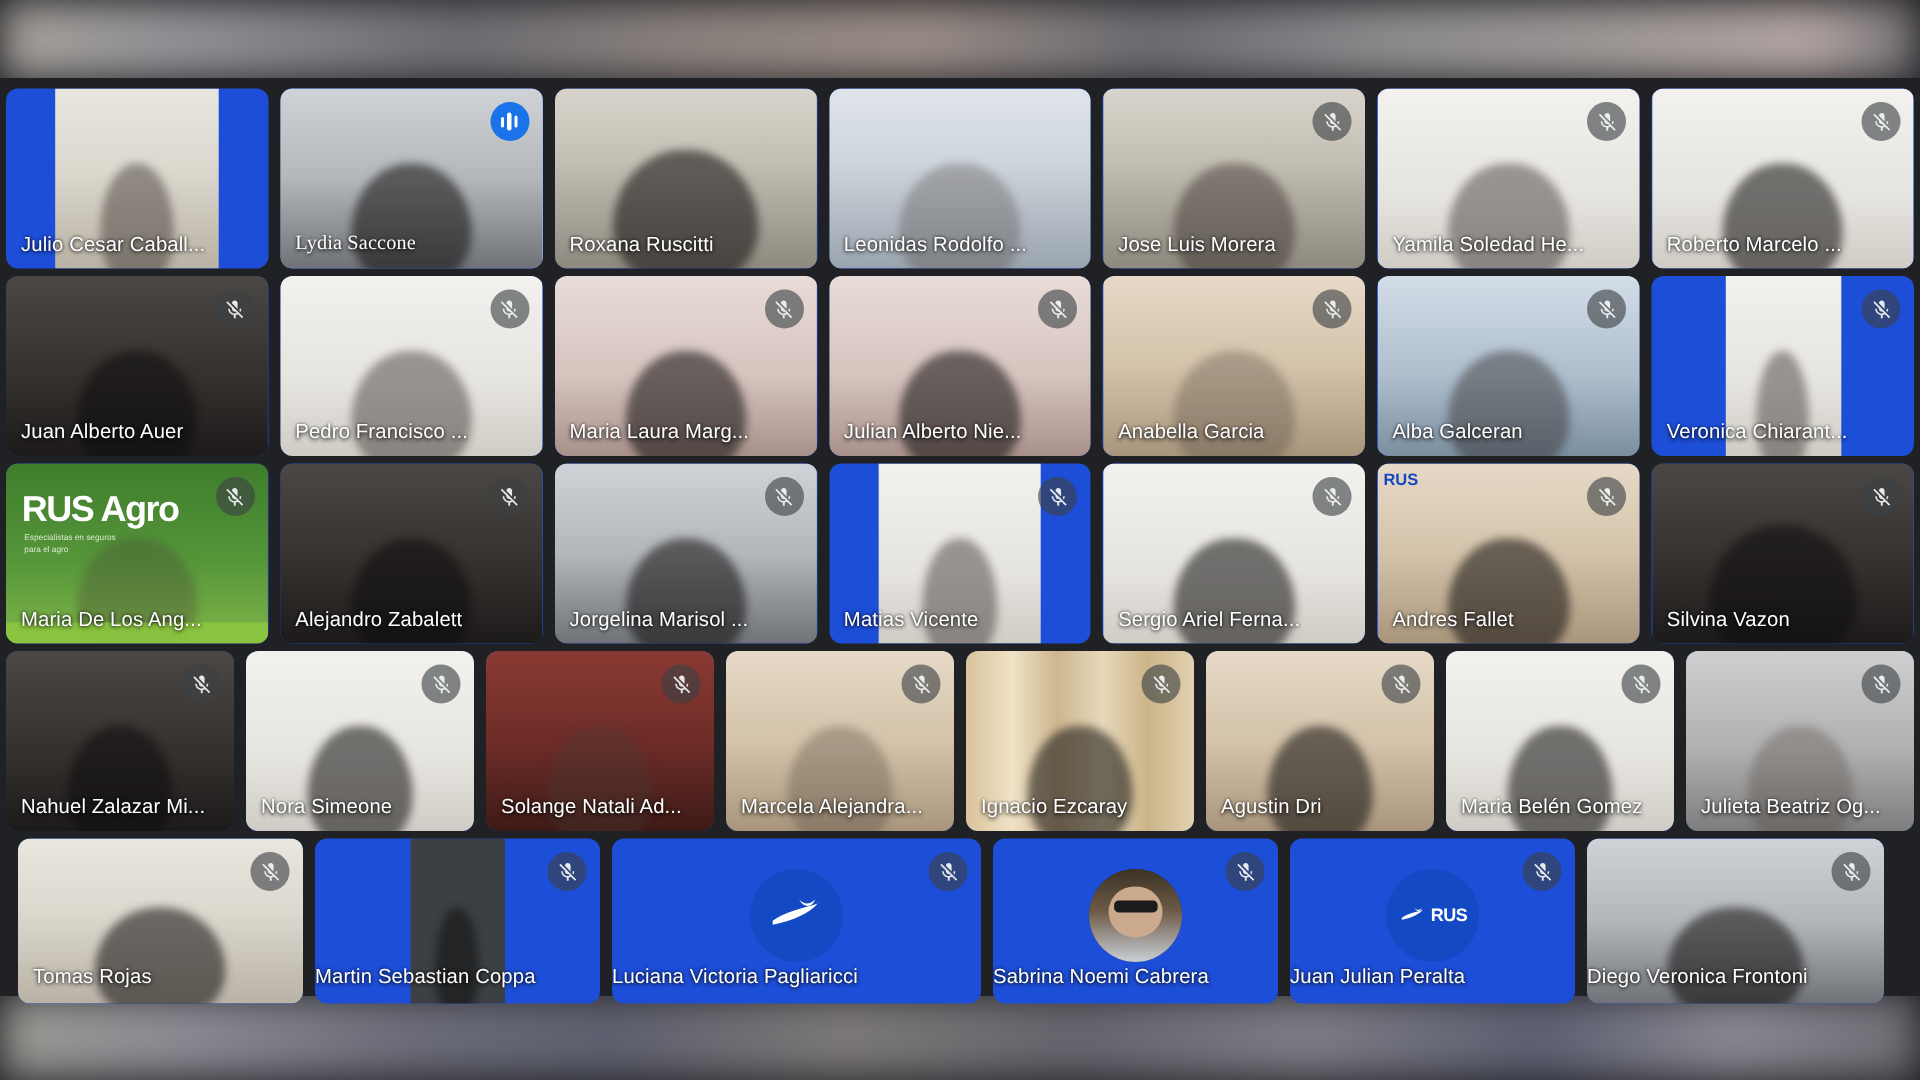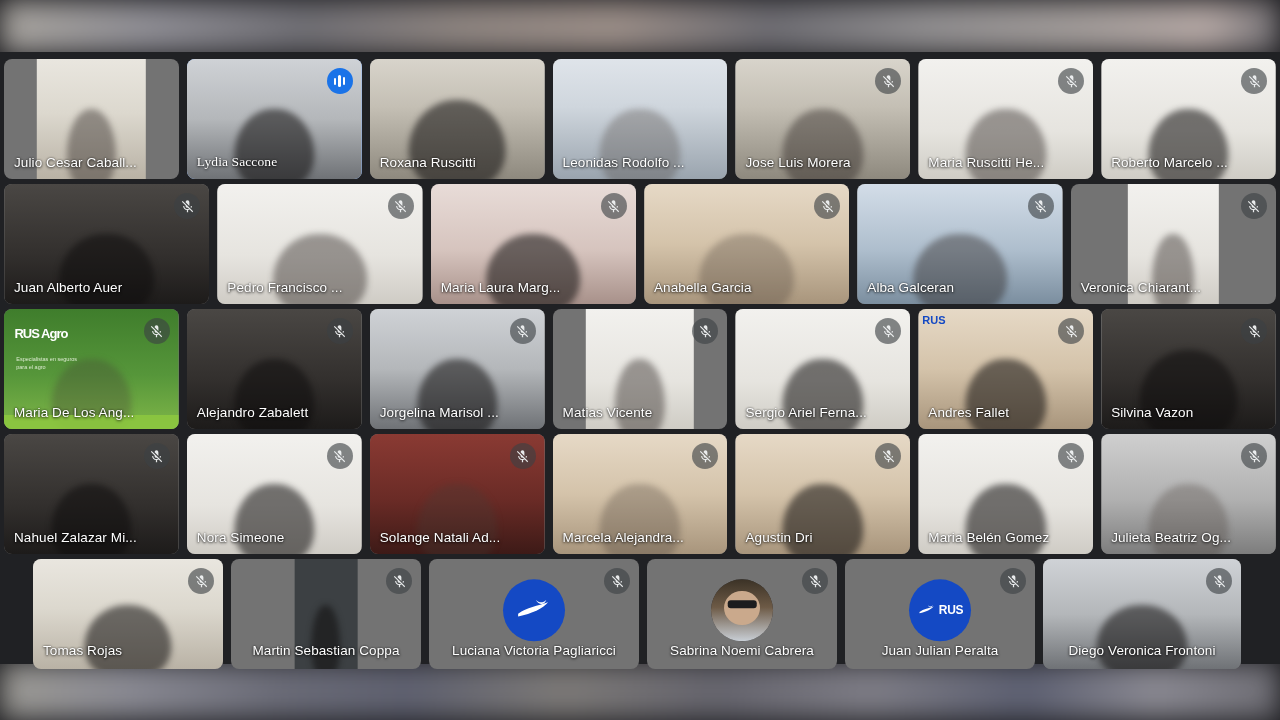--- a/index.html
+++ b/index.html
@@ -39,21 +39,21 @@
 
   .row { display: flex; width: 1280px; }
   .row-main { height: 120px; padding: 0 4px; gap: 8px; margin-bottom: 5px; }
   .row-main:first-child { margin-top: 7px; }
   .row-last { height: 110px; padding: 0 12px; gap: 8px; margin-top: 3px; }
 
   .tile {
     position: relative;
     border-radius: 8px;
     overflow: hidden;
-    background: #737373;
+    background: #1d4ed8;
     flex: 1 1 0;
   }
   .row-last .tile { flex: 0 0 auto; }
 
   .tile-media {
     position: absolute; inset: 0;
   }
   
   .video {
     position: absolute; top: 0; bottom: 0;
@@ -70,21 +70,21 @@
     color: #fff;
     font-size: 13.5px;
     font-weight: 500;
     letter-spacing: 0.1px;
     text-shadow: 0 1px 3px rgba(0,0,0,.75), 0 0 2px rgba(0,0,0,.6);
     white-space: nowrap;
     z-index: 5;
   }
   .row-last .name { bottom: 11px; font-size: 13.5px; }
   .name.centered {
-    left: 0; right: 0; text-align: center;
+    left: 0; right: 0; 
   }
 
   .mic {
     position: absolute; top: 9px; right: 9px;
     width: 26px; height: 26px; border-radius: 50%;
     background: rgba(60,64,67,.62);
     display: flex; align-items: center; justify-content: center;
     z-index: 6;
   }
   .mic svg { width: 15px; height: 15px; fill: #f1f3f4; opacity: .95; }
@@ -215,21 +215,21 @@
           <div class="tile-media">
             <div class="video full bg-white">
               <div class="head"></div>
             </div>
           </div>
           <div class="mic">
             <svg viewBox="0 0 24 24">
               <path d="M19 11h-1.7c0 .74-.16 1.43-.43 2.05l1.23 1.23c.56-.98.9-2.09.9-3.28zM15 11.16V5c0-1.66-1.34-3-3-3S9 3.34 9 5v.18l6 5.98zM4.27 3L3 4.27l6 6V11c0 1.66 1.33 3 3 3 .23 0 .44-.03.65-.08l1.66 1.66c-.71.33-1.5.52-2.31.52-2.76 0-5.3-2.1-5.3-5.1H5c0 3.41 2.72 6.23 6 6.72V21h2v-3.28c.91-.13 1.77-.45 2.54-.9L19.73 21 21 19.73 4.27 3z"></path>
             </svg>
           </div>
-          <div class="name">Maria Ruscitti He...</div>
+          <div class="name">Yamila Soledad He...</div>
         </div>
         <div class="tile">
           <div class="tile-media">
             <div class="video full bg-white">
               <div class="head dark"></div>
             </div>
           </div>
           <div class="mic">
             <svg viewBox="0 0 24 24">
               <path d="M19 11h-1.7c0 .74-.16 1.43-.43 2.05l1.23 1.23c.56-.98.9-2.09.9-3.28zM15 11.16V5c0-1.66-1.34-3-3-3S9 3.34 9 5v.18l6 5.98zM4.27 3L3 4.27l6 6V11c0 1.66 1.33 3 3 3 .23 0 .44-.03.65-.08l1.66 1.66c-.71.33-1.5.52-2.31.52-2.76 0-5.3-2.1-5.3-5.1H5c0 3.41 2.72 6.23 6 6.72V21h2v-3.28c.91-.13 1.77-.45 2.54-.9L19.73 21 21 19.73 4.27 3z"></path>
@@ -273,20 +273,33 @@
           </div>
           <div class="mic">
             <svg viewBox="0 0 24 24">
               <path d="M19 11h-1.7c0 .74-.16 1.43-.43 2.05l1.23 1.23c.56-.98.9-2.09.9-3.28zM15 11.16V5c0-1.66-1.34-3-3-3S9 3.34 9 5v.18l6 5.98zM4.27 3L3 4.27l6 6V11c0 1.66 1.33 3 3 3 .23 0 .44-.03.65-.08l1.66 1.66c-.71.33-1.5.52-2.31.52-2.76 0-5.3-2.1-5.3-5.1H5c0 3.41 2.72 6.23 6 6.72V21h2v-3.28c.91-.13 1.77-.45 2.54-.9L19.73 21 21 19.73 4.27 3z"></path>
             </svg>
           </div>
           <div class="name">Maria Laura Marg...</div>
         </div>
         <div class="tile">
           <div class="tile-media">
+            <div class="video full bg-pink">
+              <div class="head dark"></div>
+            </div>
+          </div>
+          <div class="mic">
+            <svg viewBox="0 0 24 24">
+              <path d="M19 11h-1.7c0 .74-.16 1.43-.43 2.05l1.23 1.23c.56-.98.9-2.09.9-3.28zM15 11.16V5c0-1.66-1.34-3-3-3S9 3.34 9 5v.18l6 5.98zM4.27 3L3 4.27l6 6V11c0 1.66 1.33 3 3 3 .23 0 .44-.03.65-.08l1.66 1.66c-.71.33-1.5.52-2.31.52-2.76 0-5.3-2.1-5.3-5.1H5c0 3.41 2.72 6.23 6 6.72V21h2v-3.28c.91-.13 1.77-.45 2.54-.9L19.73 21 21 19.73 4.27 3z"></path>
+            </svg>
+          </div>
+          <div class="name">Julian Alberto Nie...</div>
+        </div>
+        <div class="tile">
+          <div class="tile-media">
             <div class="video full bg-warm">
               <div class="head light"></div>
             </div>
           </div>
           <div class="mic">
             <svg viewBox="0 0 24 24">
               <path d="M19 11h-1.7c0 .74-.16 1.43-.43 2.05l1.23 1.23c.56-.98.9-2.09.9-3.28zM15 11.16V5c0-1.66-1.34-3-3-3S9 3.34 9 5v.18l6 5.98zM4.27 3L3 4.27l6 6V11c0 1.66 1.33 3 3 3 .23 0 .44-.03.65-.08l1.66 1.66c-.71.33-1.5.52-2.31.52-2.76 0-5.3-2.1-5.3-5.1H5c0 3.41 2.72 6.23 6 6.72V21h2v-3.28c.91-.13 1.77-.45 2.54-.9L19.73 21 21 19.73 4.27 3z"></path>
             </svg>
           </div>
           <div class="name">Anabella Garcia</div>
@@ -316,21 +329,21 @@
             </svg>
           </div>
           <div class="name">Veronica Chiarant...</div>
         </div>
       </div>
       <div class="row row-main">
         <div class="tile">
           <div class="tile-media">
             <div class="video full bg-green">
               <div class="head light"></div>
-              <div style="position:absolute;left:6%;top:14%;color:#fff;font-weight:700;font-size:13px;letter-spacing:-1px">RUS Agro</div>
+              <div style="position:absolute;left:6%;top:14%;color:#fff;font-weight:700;font-size:24px;letter-spacing:-1px">RUS Agro</div>
               <div style="position:absolute;left:7%;top:38%;color:#eaf4e0;font-size:5.5px;line-height:1.5;opacity:.9">Especialistas en seguros<br>para el agro</div>
               <div style="position:absolute;left:0;right:0;bottom:0;height:12%;background:#8cc63f;opacity:.9"></div>
             </div>
           </div>
           <div class="mic">
             <svg viewBox="0 0 24 24">
               <path d="M19 11h-1.7c0 .74-.16 1.43-.43 2.05l1.23 1.23c.56-.98.9-2.09.9-3.28zM15 11.16V5c0-1.66-1.34-3-3-3S9 3.34 9 5v.18l6 5.98zM4.27 3L3 4.27l6 6V11c0 1.66 1.33 3 3 3 .23 0 .44-.03.65-.08l1.66 1.66c-.71.33-1.5.52-2.31.52-2.76 0-5.3-2.1-5.3-5.1H5c0 3.41 2.72 6.23 6 6.72V21h2v-3.28c.91-.13 1.77-.45 2.54-.9L19.73 21 21 19.73 4.27 3z"></path>
             </svg>
           </div>
           <div class="name">Maria De Los Ang...</div>
@@ -463,20 +476,33 @@
           </div>
           <div class="mic">
             <svg viewBox="0 0 24 24">
               <path d="M19 11h-1.7c0 .74-.16 1.43-.43 2.05l1.23 1.23c.56-.98.9-2.09.9-3.28zM15 11.16V5c0-1.66-1.34-3-3-3S9 3.34 9 5v.18l6 5.98zM4.27 3L3 4.27l6 6V11c0 1.66 1.33 3 3 3 .23 0 .44-.03.65-.08l1.66 1.66c-.71.33-1.5.52-2.31.52-2.76 0-5.3-2.1-5.3-5.1H5c0 3.41 2.72 6.23 6 6.72V21h2v-3.28c.91-.13 1.77-.45 2.54-.9L19.73 21 21 19.73 4.27 3z"></path>
             </svg>
           </div>
           <div class="name">Marcela Alejandra...</div>
         </div>
         <div class="tile">
           <div class="tile-media">
+            <div class="video full bg-curtain">
+              <div class="head dark"></div>
+            </div>
+          </div>
+          <div class="mic">
+            <svg viewBox="0 0 24 24">
+              <path d="M19 11h-1.7c0 .74-.16 1.43-.43 2.05l1.23 1.23c.56-.98.9-2.09.9-3.28zM15 11.16V5c0-1.66-1.34-3-3-3S9 3.34 9 5v.18l6 5.98zM4.27 3L3 4.27l6 6V11c0 1.66 1.33 3 3 3 .23 0 .44-.03.65-.08l1.66 1.66c-.71.33-1.5.52-2.31.52-2.76 0-5.3-2.1-5.3-5.1H5c0 3.41 2.72 6.23 6 6.72V21h2v-3.28c.91-.13 1.77-.45 2.54-.9L19.73 21 21 19.73 4.27 3z"></path>
+            </svg>
+          </div>
+          <div class="name">Ignacio Ezcaray</div>
+        </div>
+        <div class="tile">
+          <div class="tile-media">
             <div class="video full bg-warm">
               <div class="head dark"></div>
             </div>
           </div>
           <div class="mic">
             <svg viewBox="0 0 24 24">
               <path d="M19 11h-1.7c0 .74-.16 1.43-.43 2.05l1.23 1.23c.56-.98.9-2.09.9-3.28zM15 11.16V5c0-1.66-1.34-3-3-3S9 3.34 9 5v.18l6 5.98zM4.27 3L3 4.27l6 6V11c0 1.66 1.33 3 3 3 .23 0 .44-.03.65-.08l1.66 1.66c-.71.33-1.5.52-2.31.52-2.76 0-5.3-2.1-5.3-5.1H5c0 3.41 2.72 6.23 6 6.72V21h2v-3.28c.91-.13 1.77-.45 2.54-.9L19.73 21 21 19.73 4.27 3z"></path>
             </svg>
           </div>
           <div class="name">Agustin Dri</div>
@@ -502,21 +528,21 @@
           </div>
           <div class="mic">
             <svg viewBox="0 0 24 24">
               <path d="M19 11h-1.7c0 .74-.16 1.43-.43 2.05l1.23 1.23c.56-.98.9-2.09.9-3.28zM15 11.16V5c0-1.66-1.34-3-3-3S9 3.34 9 5v.18l6 5.98zM4.27 3L3 4.27l6 6V11c0 1.66 1.33 3 3 3 .23 0 .44-.03.65-.08l1.66 1.66c-.71.33-1.5.52-2.31.52-2.76 0-5.3-2.1-5.3-5.1H5c0 3.41 2.72 6.23 6 6.72V21h2v-3.28c.91-.13 1.77-.45 2.54-.9L19.73 21 21 19.73 4.27 3z"></path>
             </svg>
           </div>
           <div class="name">Julieta Beatriz Og...</div>
         </div>
       </div>
       <div class="row row-last">
-        <div class="tile" style="width: 190px; margin-left: 21px;">
+        <div class="tile" style="width: 190px;">
           <div class="tile-media">
             <div class="video full bg-room-a">
               <div class="head dark"></div>
             </div>
           </div>
           <div class="mic">
             <svg viewBox="0 0 24 24">
               <path d="M19 11h-1.7c0 .74-.16 1.43-.43 2.05l1.23 1.23c.56-.98.9-2.09.9-3.28zM15 11.16V5c0-1.66-1.34-3-3-3S9 3.34 9 5v.18l6 5.98zM4.27 3L3 4.27l6 6V11c0 1.66 1.33 3 3 3 .23 0 .44-.03.65-.08l1.66 1.66c-.71.33-1.5.52-2.31.52-2.76 0-5.3-2.1-5.3-5.1H5c0 3.41 2.72 6.23 6 6.72V21h2v-3.28c.91-.13 1.77-.45 2.54-.9L19.73 21 21 19.73 4.27 3z"></path>
             </svg>
           </div>
@@ -528,21 +554,21 @@
               <div class="head dark"></div>
             </div>
           </div>
           <div class="mic">
             <svg viewBox="0 0 24 24">
               <path d="M19 11h-1.7c0 .74-.16 1.43-.43 2.05l1.23 1.23c.56-.98.9-2.09.9-3.28zM15 11.16V5c0-1.66-1.34-3-3-3S9 3.34 9 5v.18l6 5.98zM4.27 3L3 4.27l6 6V11c0 1.66 1.33 3 3 3 .23 0 .44-.03.65-.08l1.66 1.66c-.71.33-1.5.52-2.31.52-2.76 0-5.3-2.1-5.3-5.1H5c0 3.41 2.72 6.23 6 6.72V21h2v-3.28c.91-.13 1.77-.45 2.54-.9L19.73 21 21 19.73 4.27 3z"></path>
             </svg>
           </div>
           <div class="name centered">Martin Sebastian Coppa</div>
         </div>
-        <div class="tile" style="width: 210px;">
+        <div class="tile" style="width: 246px;">
           <div class="tile-media">
             <div class="avatar rus">
               <svg class="rus-logo" viewBox="0 0 48 34">
                 <path d="M6 21 C16 14, 28 12, 40 8 C34 15, 22 21, 6 24 Z" fill="#ffffff"></path>
                 <path d="M26 5 C30 9, 34 9, 38 5 C36 11, 30 12, 26 5 Z" fill="#ffffff"></path>
               </svg>
             </div>
           </div>
           <div class="mic">
             <svg viewBox="0 0 24 24">

